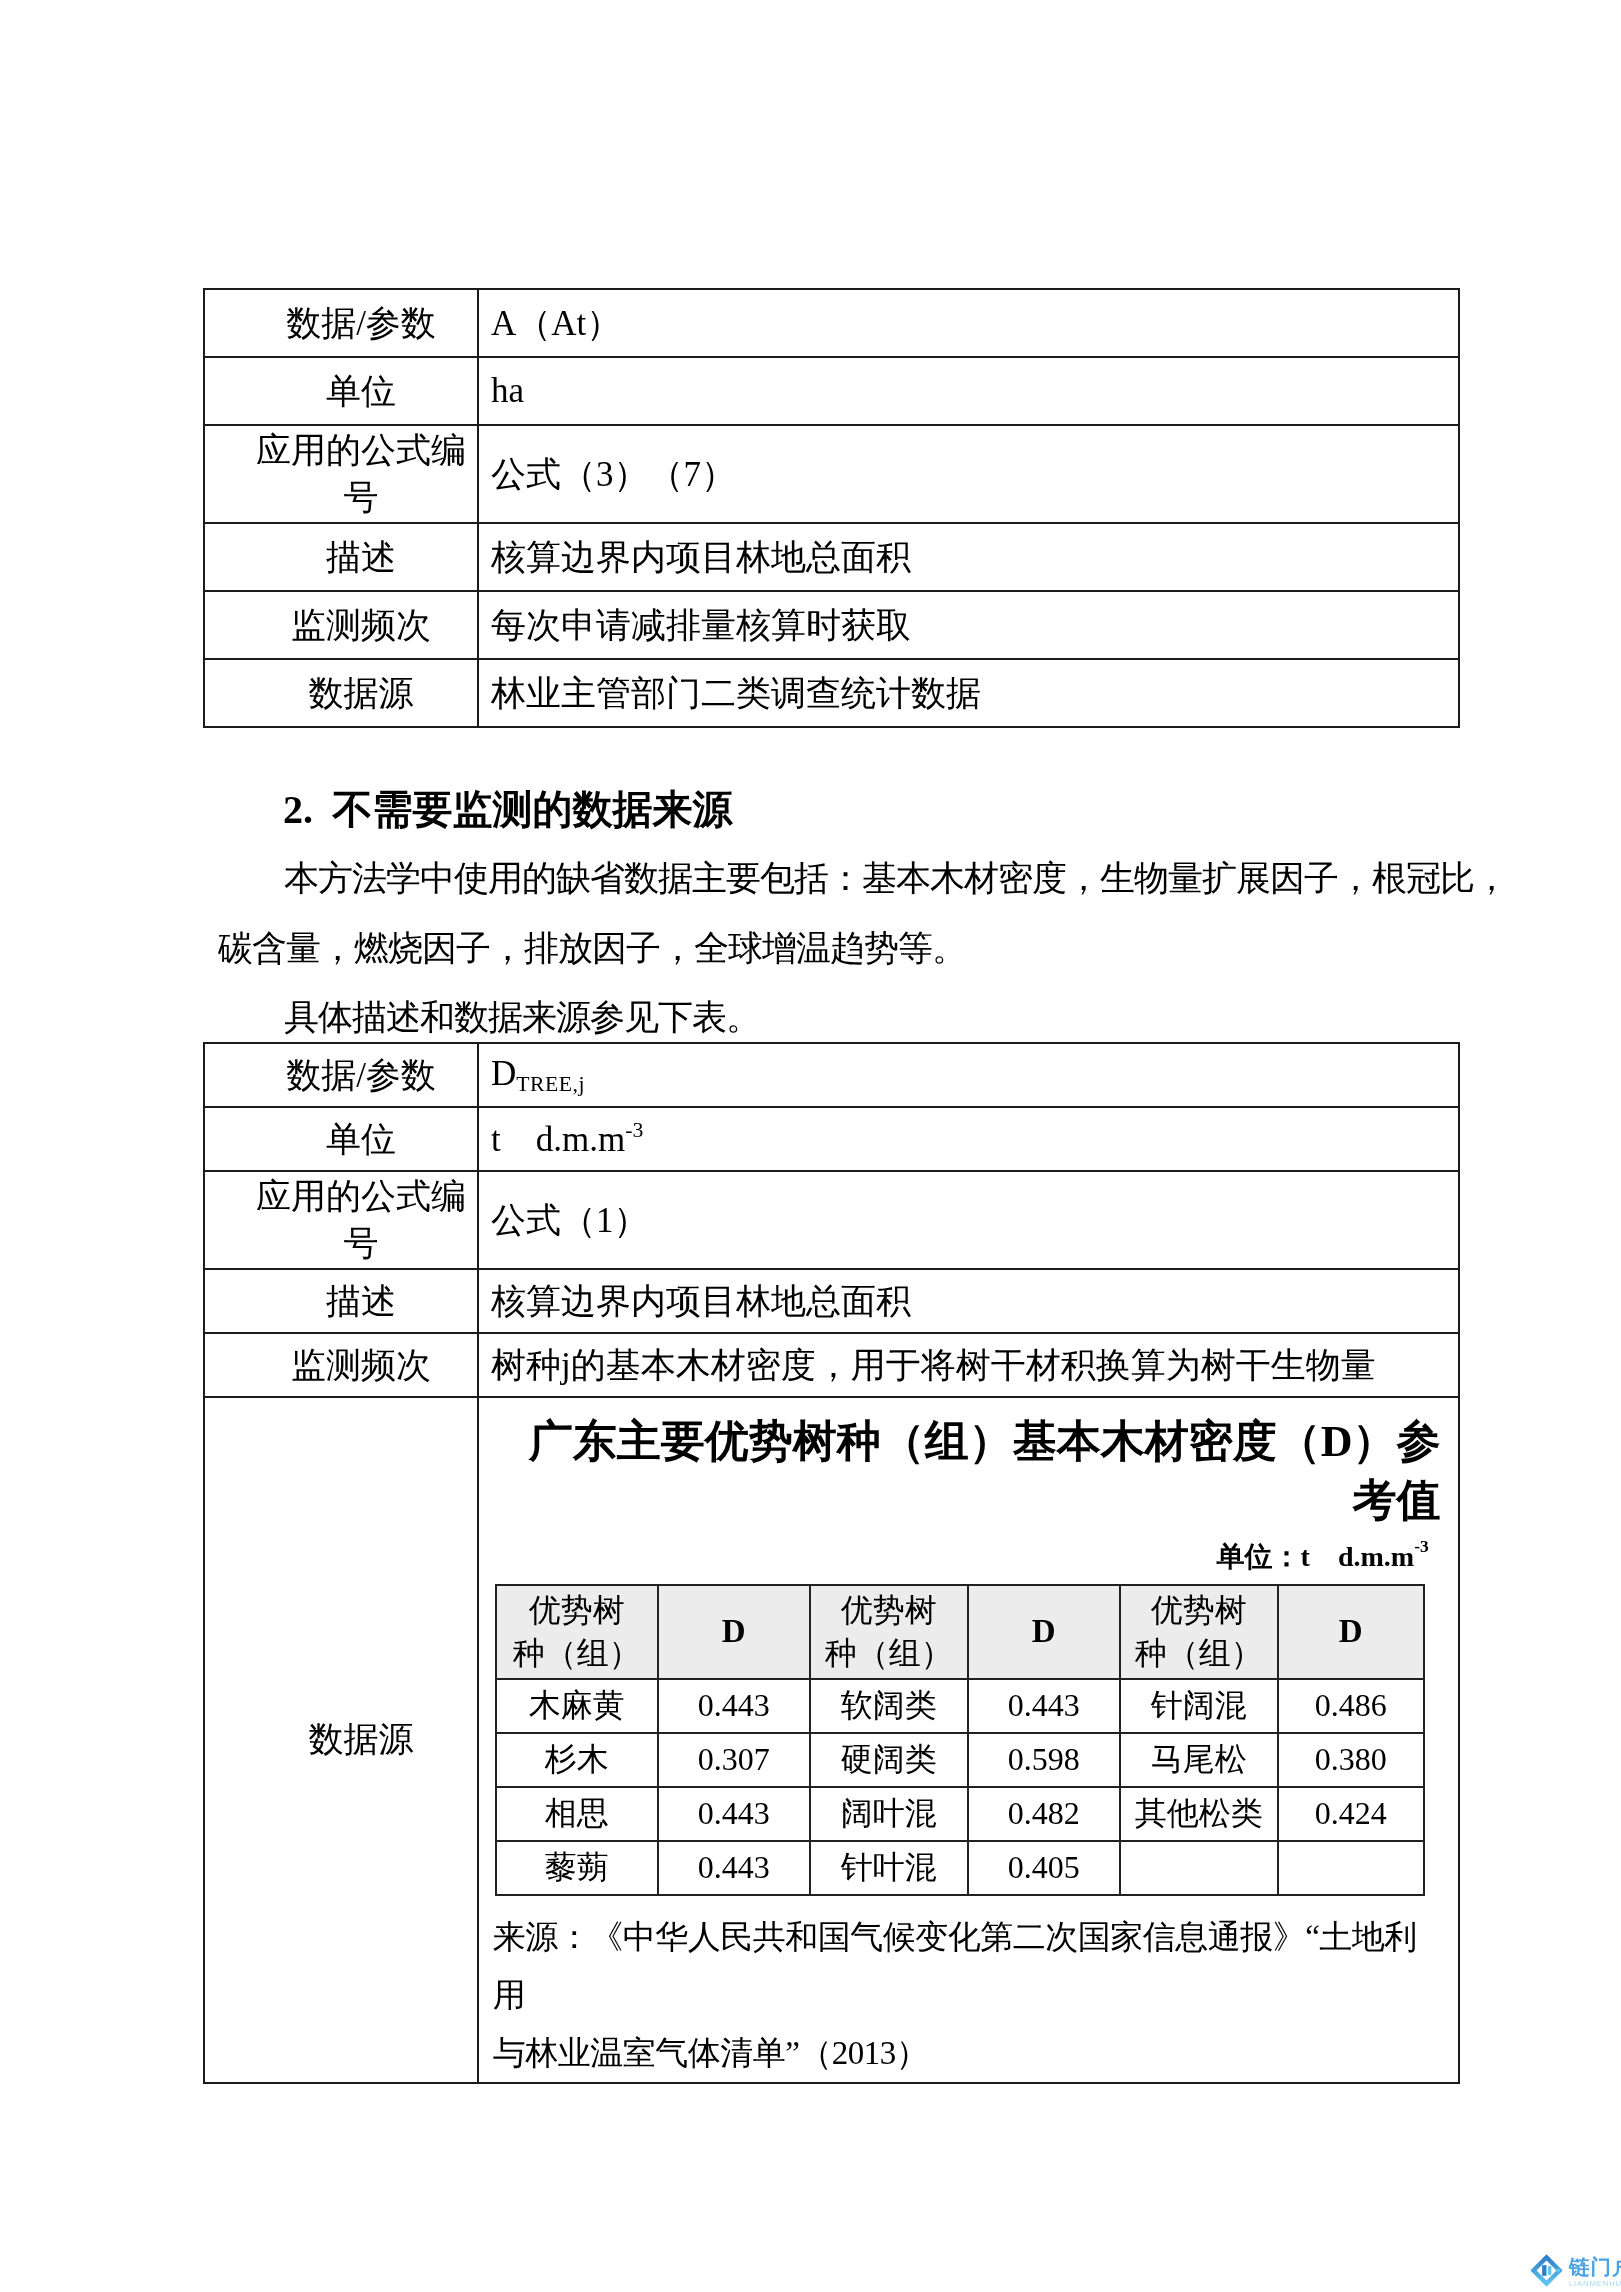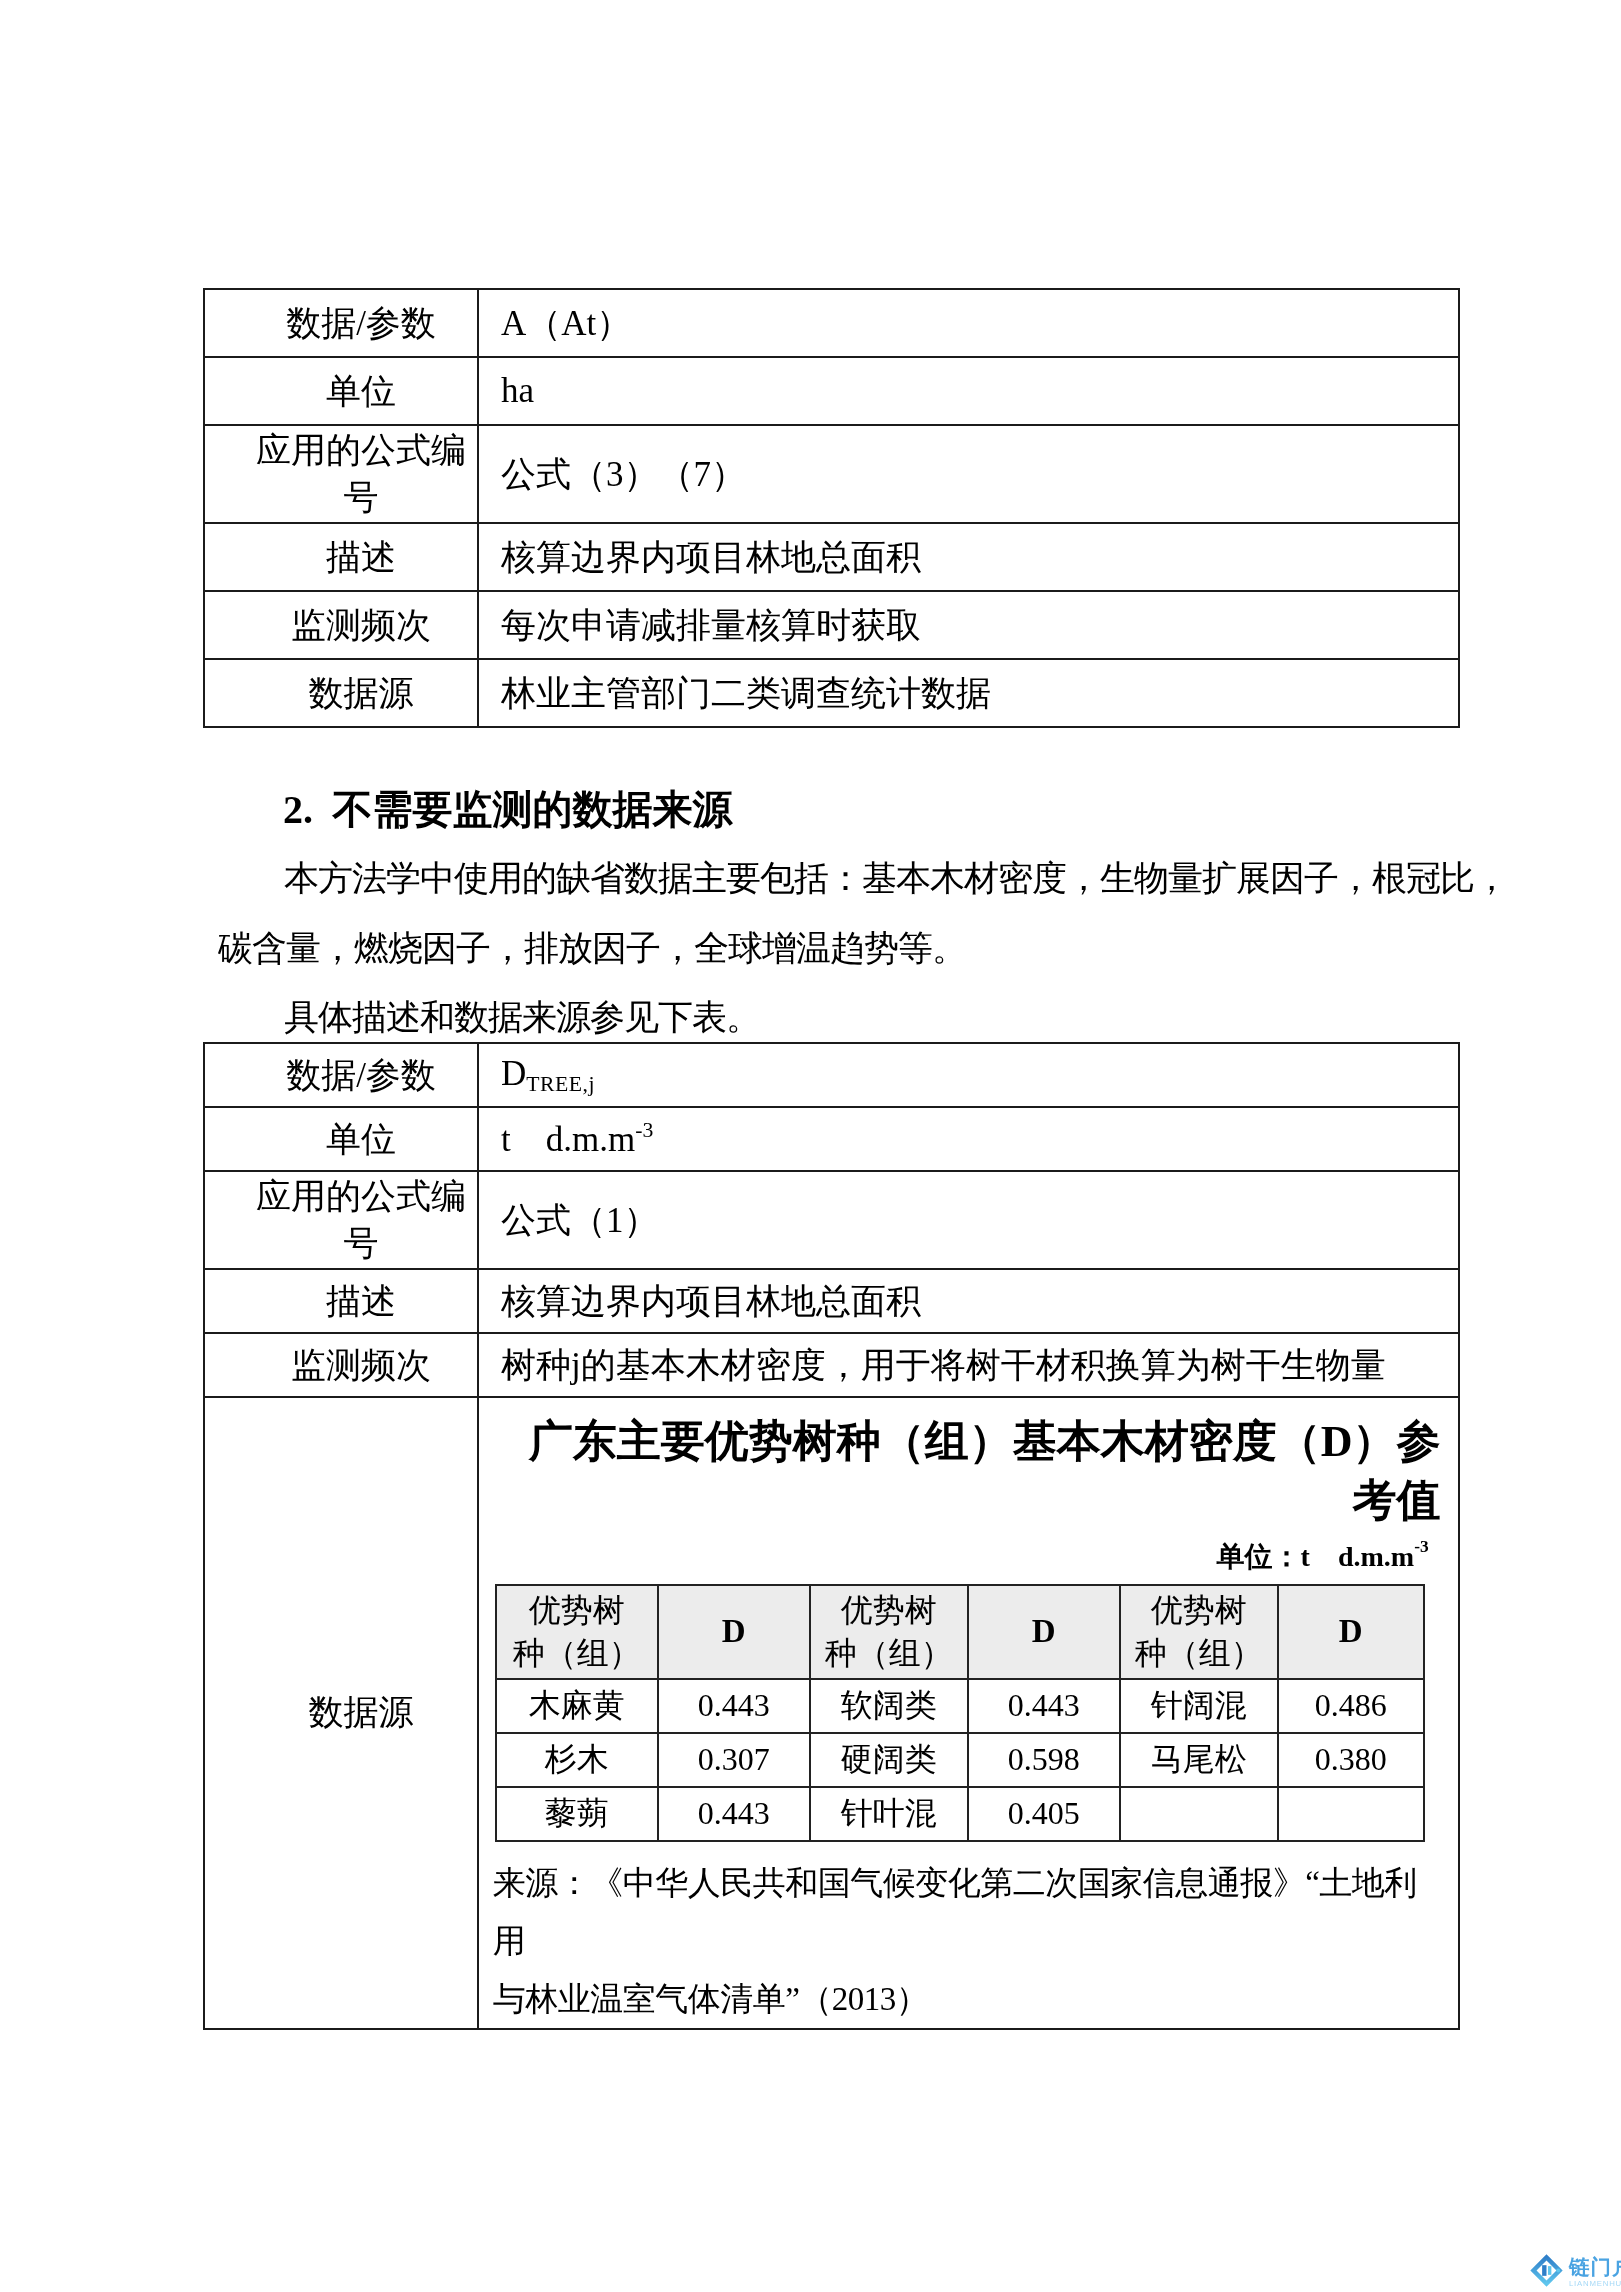--- a/index.html
+++ b/index.html
@@ -25,21 +25,21 @@
     font-size:35px;
     vertical-align:middle;
   }
   td.lbl{
     text-align:center;
     letter-spacing:0px;
     padding-left:41px;
   }
   td.val{
     text-align:left;
-    padding-left:22px;
+    padding-left:12px;
   }
   #table1{left:203px;top:288px;}
   #table1 td{height:64px;}
   #table2{left:203px;top:1042px;}
   #table2 tr.std td{height:60px;}
 
   sub.param-sub{font-size:62%;vertical-align:-5.9px;letter-spacing:0.5px;}
   sup.unit-sup{font-size:62%;vertical-align:13.7px;}
 
   
@@ -256,20 +256,28 @@
           </tr>
           <tr>
             <td>杉木</td>
             <td>0.307</td>
             <td>硬阔类</td>
             <td>0.598</td>
             <td>马尾松</td>
             <td>0.380</td>
           </tr>
           <tr>
+            <td>相思</td>
+            <td>0.443</td>
+            <td>阔叶混</td>
+            <td>0.482</td>
+            <td>其他松类</td>
+            <td>0.424</td>
+          </tr>
+          <tr>
             <td>藜蒴</td>
             <td>0.443</td>
             <td>针叶混</td>
             <td>0.405</td>
             <td></td>
             <td></td>
           </tr>
         </tbody>
             </table>
 

